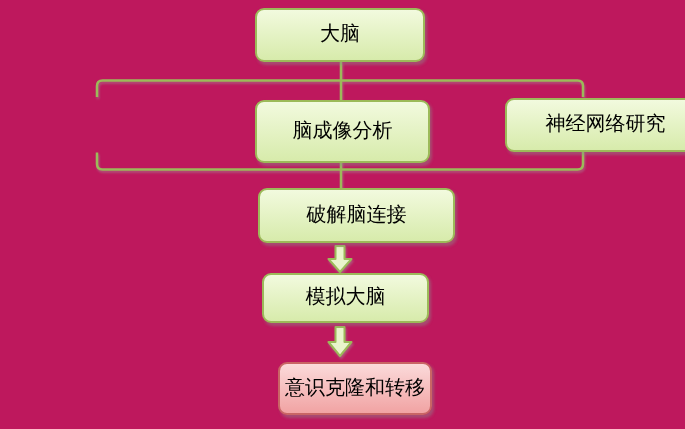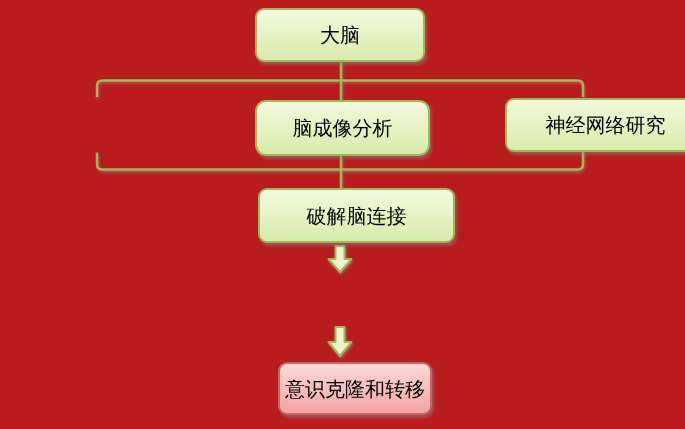--- a/index.html
+++ b/index.html
@@ -1,22 +1,22 @@
 <!DOCTYPE html>
 <html style="--green-border: #9cba59; --green-fill-top: #f2fade; --green-fill-bottom: #d7ebab; --red-border: #c96565; --red-fill-top: #fbdada; --red-fill-bottom: #f1a3a3; --connector: #9cba59; --arrow-fill: #e9f5cc; --text: #000000;"><head>
 <meta charset="utf-8">
 <style>
   html, body { margin: 0; padding: 0; background: #ffffff; }
   .canvas {
     position: relative;
     width: 685px;
     height: 429px;
-    background: #b91c1c;
+    background: #be185d;
     overflow: hidden;
-    font-family: Liberation Sans, sans-serif;
+    font-family: Liberation Mono, monospace;
   }
   .connector-layer {
     position: absolute;
     left: 0; top: 0;
     width: 685px; height: 429px;
     filter: drop-shadow(1.5px 2px 1px rgba(160,160,160,0.45));
   }
   .conn {
     fill: none;
     stroke: var(--connector, #9cba59);
@@ -71,30 +71,33 @@
     <polygon class="block-arrow" points="335.5,246 344.5,246 344.5,259 351.5,259 340,272 328.5,259 335.5,259"></polygon>
 
     <polygon class="block-arrow" points="335.5,327 344.5,327 344.5,342 351.5,342 340,356 328.5,342 335.5,342"></polygon>
   </svg>
 
   <div class="node" style="left:255px; top:8px; width:170px; height:54px;">
     <span class="node-label">大脑</span>
   </div>
 
 
-  <div class="node" style="left:255px; top:100px; width:175px; height:56px;border-radius:11px;">
+  <div class="node" style="left:255px; top:100px; width:175px; height:63px;">
     <span class="node-label">脑成像分析</span>
   </div>
 
   <div class="node" style="left:505px; top:98px; width:201px; height:54px;">
     <span class="node-label">神经网络研究</span>
   </div>
 
   <div class="node" style="left:258px; top:188px; width:197px; height:55px;">
     <span class="node-label">破解脑连接</span>
   </div>
 
+  <div class="node" style="left:262px; top:273px; width:167px; height:50px;">
+    <span class="node-label">模拟大脑</span>
+  </div>
 
   <div class="node red" style="left:278px; top:362px; width:154px; height:53px;">
     <span class="node-label">意识克隆和转移</span>
   </div>
 
 </div>
 
 </body></html>

